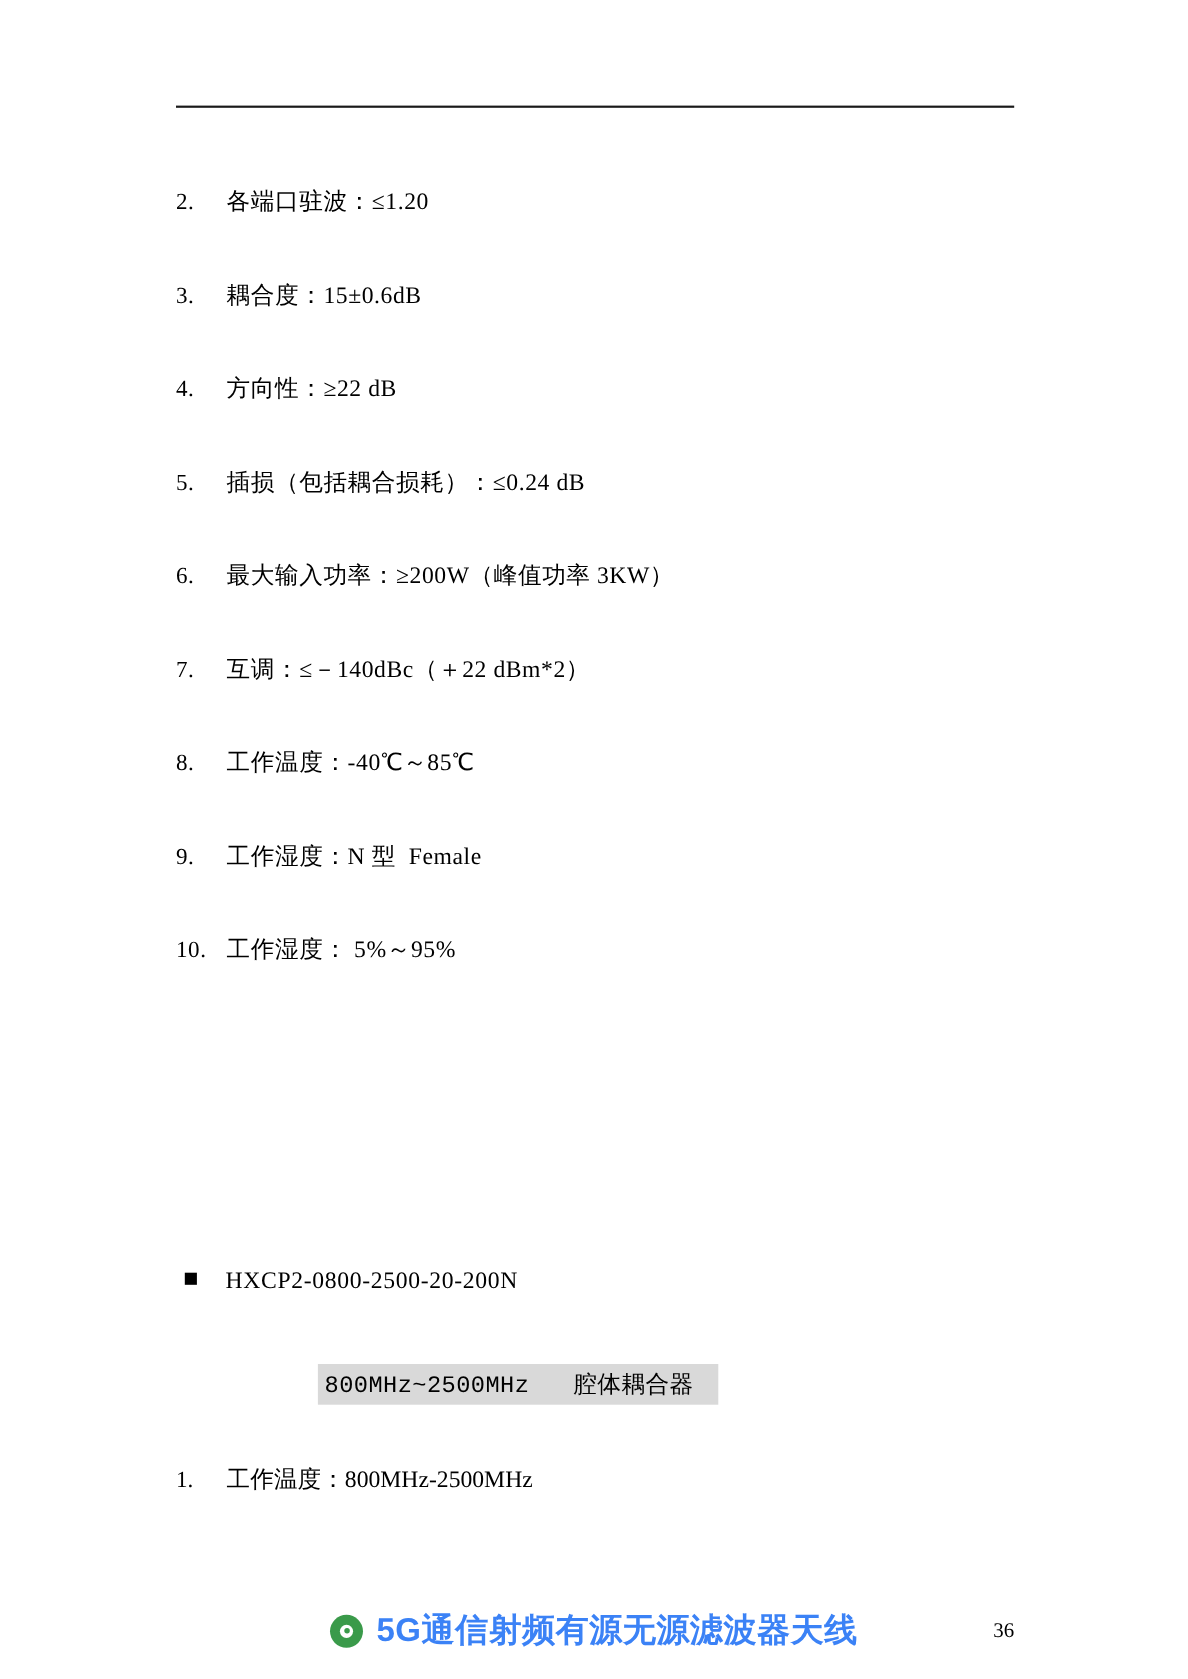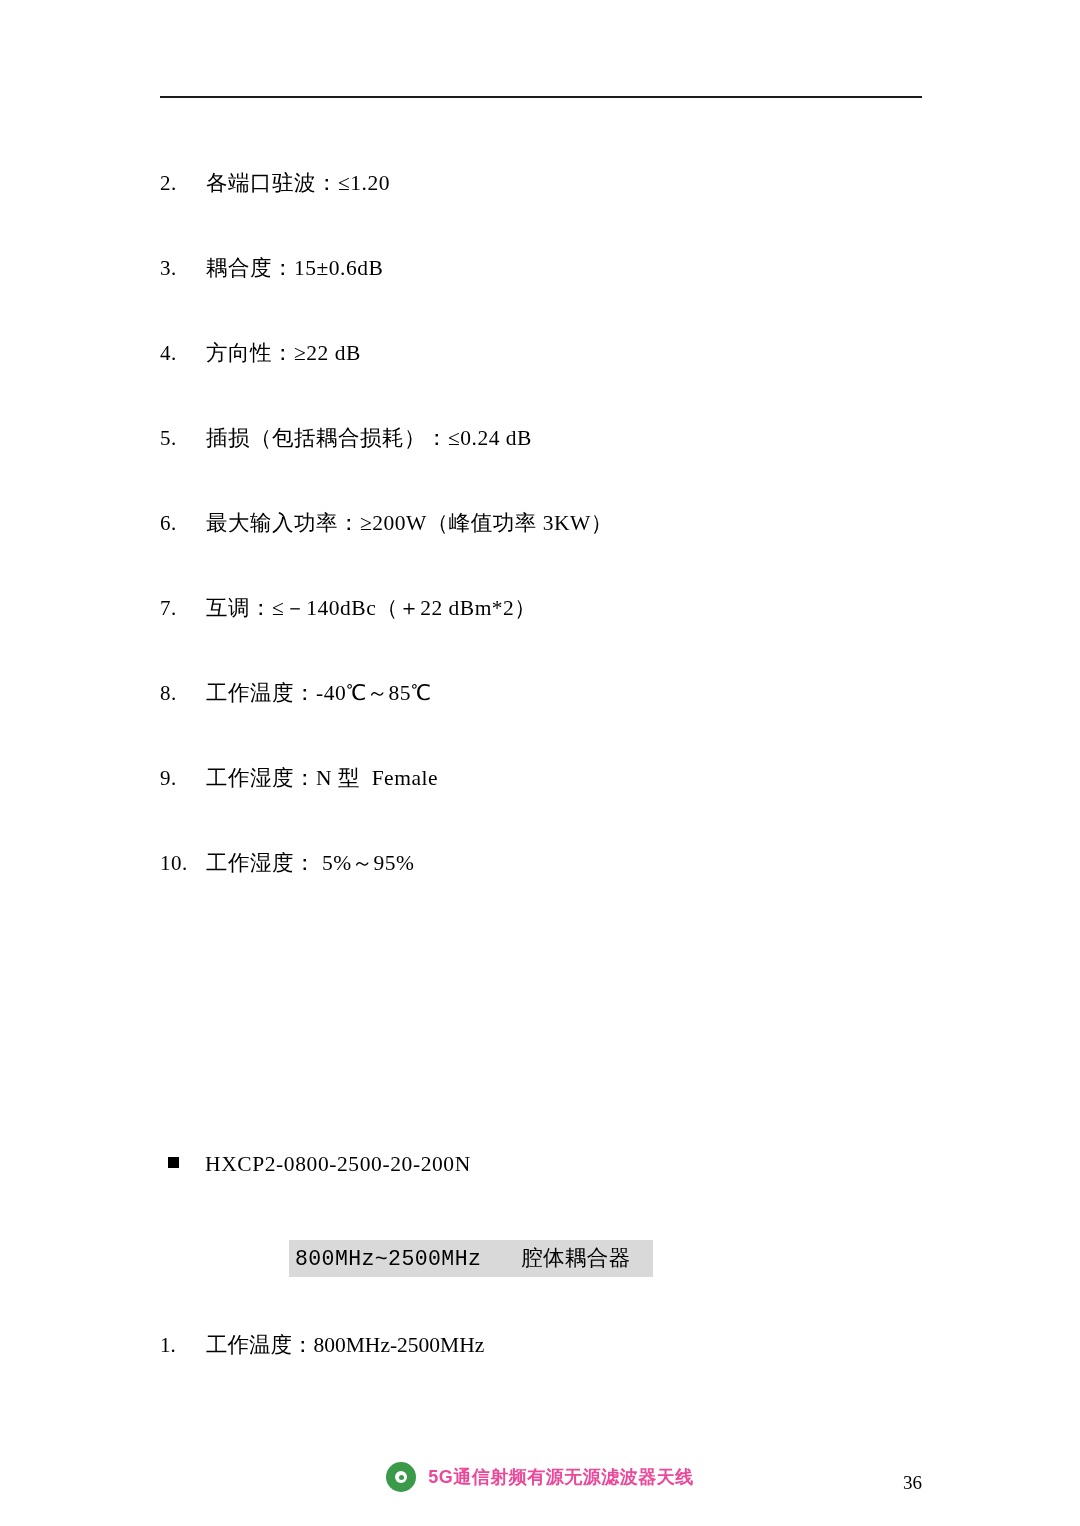--- a/index.html
+++ b/index.html
@@ -135,24 +135,24 @@
     content: "";
     position: absolute;
     left: 12.5px;
     top: 12.5px;
     width: 5px;
     height: 5px;
     border-radius: 50%;
     background: #3a9a4a;
   }
   .footer-text {
-    font-size: 18px;
+    font-size: 30px;
     font-family: "Liberation Sans", sans-serif;
     font-weight: bold;
-    color: #ec4899;
+    color: #3b82f6;
     letter-spacing: 0.5px;
   }
 </style>
 </head>
 <body>
 
 <div class="page">
 
   <div class="header-rule"></div>
 

